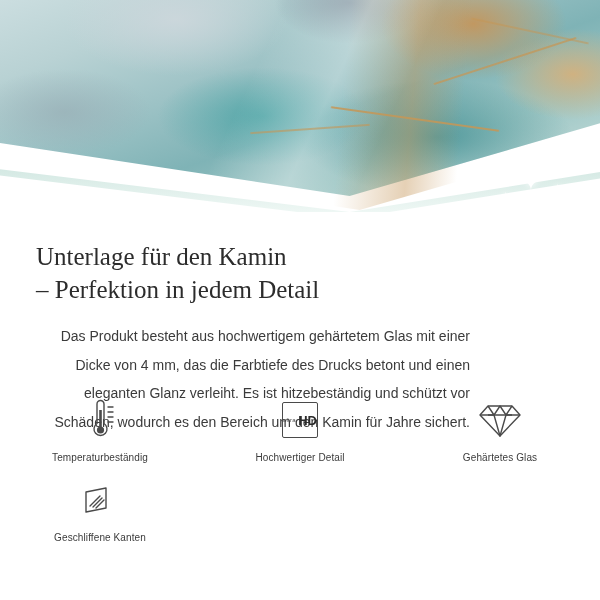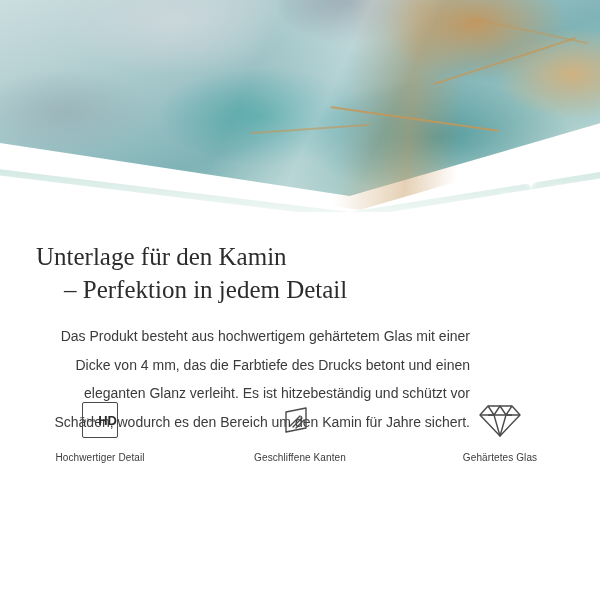--- a/index.html
+++ b/index.html
@@ -92,21 +92,20 @@
   .headline {
     margin: 28px 36px 0 36px;
     font-family: "Liberation Serif", serif;
     font-size: 25px;
     line-height: 1.32;
     color: #2c2c2c;
     font-weight: 400;
   }
   .headline .line2 {
     display: block;
-    margin-left: 28px;
   }
   .body-copy {
     margin: 16px 36px 0 36px;
     font-size: 14px;
     line-height: 2.05;
     color: #3b3b3b;
     max-width: 530px;
     text-align: right;
   }
 
@@ -187,49 +186,60 @@
   <div class="content">
     <h1 class="headline">
       <span>Unterlage für den Kamin</span>
       <span class="line2">– Perfektion in jedem Detail</span>
     </h1>
     <p class="body-copy">Das Produkt besteht aus hochwertigem gehärtetem Glas mit einer Dicke von 4 mm, das die Farbtiefe des Drucks betont und einen eleganten Glanz verleiht. Es ist hitzebeständig und schützt vor Schäden, wodurch es den Bereich um den Kamin für Jahre sichert.</p>
   </div>
 
   <div class="features">
 
+    <div class="feature">
+      <div class="ficon">
+        <svg width="40" height="44" viewBox="0 0 40 44" fill="none" stroke="#4a4a4a" stroke-width="1.4">
+          <path d="M17 6a3.5 3.5 0 0 1 7 0v19.5a6.5 6.5 0 1 1-7 0V6z"></path>
+          <circle cx="20.5" cy="32" r="3.6" fill="#4a4a4a" stroke="none"></circle>
+          <rect x="19.2" y="12" width="2.6" height="18" fill="#4a4a4a" stroke="none"></rect>
+          <path d="M28 9h5M28 14h5M28 19h5M28 24h5" stroke-linecap="round"></path>
+        </svg>
+      </div>
+      <div class="flabel">Temperaturbeständig</div>
+    </div>
 
     <div class="feature">
       <div class="ficon">
         <div class="ultrahd">
           <span class="u1">ultra</span>
           <span class="u2">HD</span>
         </div>
       </div>
       <div class="flabel">Hochwertiger Detail</div>
     </div>
 
-
-    <div class="feature">
-      <div class="ficon">
-        <svg width="40" height="40" viewBox="0 0 40 40" fill="none" stroke="#4a4a4a" stroke-width="1.4" stroke-linecap="round">
-          <path d="M6 32V12l20-4v20l-20 4z" stroke-linejoin="round"></path>
-          <path d="M10 26l10-10M13 27l9-9M16 28l8-8"></path>
-        </svg>
-      </div>
-      <div class="flabel">Geschliffene Kanten</div>
-    </div>
 
     <div class="feature">
       <div class="ficon">
         <svg width="44" height="40" viewBox="0 0 44 40" fill="none" stroke="#4a4a4a" stroke-width="1.4" stroke-linejoin="round">
           <path d="M10 6h24l8 9-20 21L2 15l8-9z"></path>
           <path d="M2 15h40"></path>
           <path d="M10 6l6 9-6 0M34 6l-6 9 6 0"></path>
           <path d="M16 15l6 21 6-21-6-9-6 9z"></path>
         </svg>
       </div>
       <div class="flabel">Gehärtetes Glas</div>
     </div>
 
+    <div class="feature">
+      <div class="ficon">
+        <svg width="40" height="40" viewBox="0 0 40 40" fill="none" stroke="#4a4a4a" stroke-width="1.4" stroke-linecap="round">
+          <path d="M6 32V12l20-4v20l-20 4z" stroke-linejoin="round"></path>
+          <path d="M10 26l10-10M13 27l9-9M16 28l8-8"></path>
+        </svg>
+      </div>
+      <div class="flabel">Geschliffene Kanten</div>
+    </div>
+
 
   </div>
 </div>
 
 </body></html>

